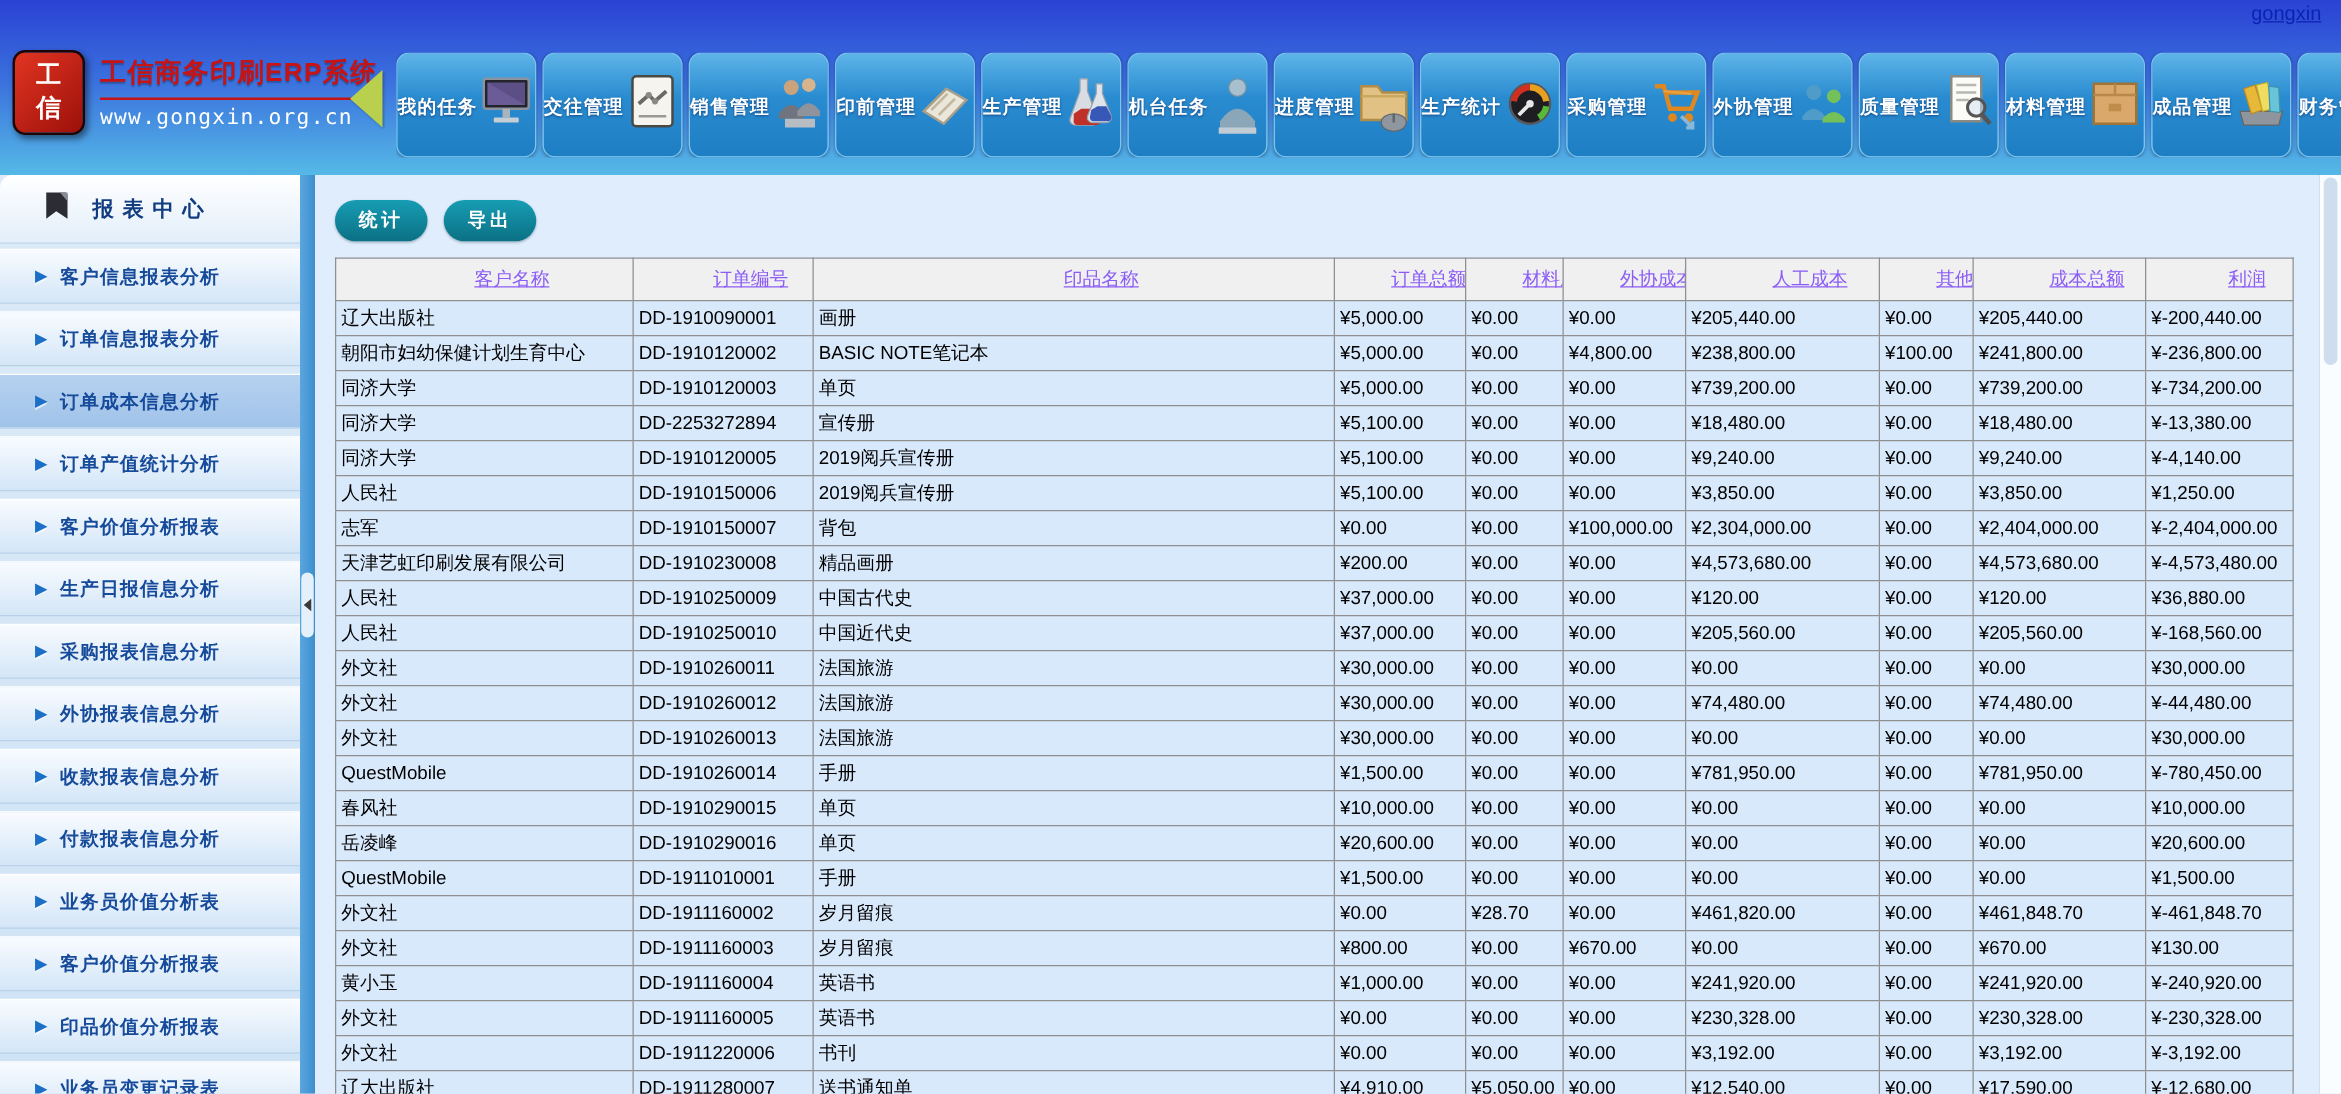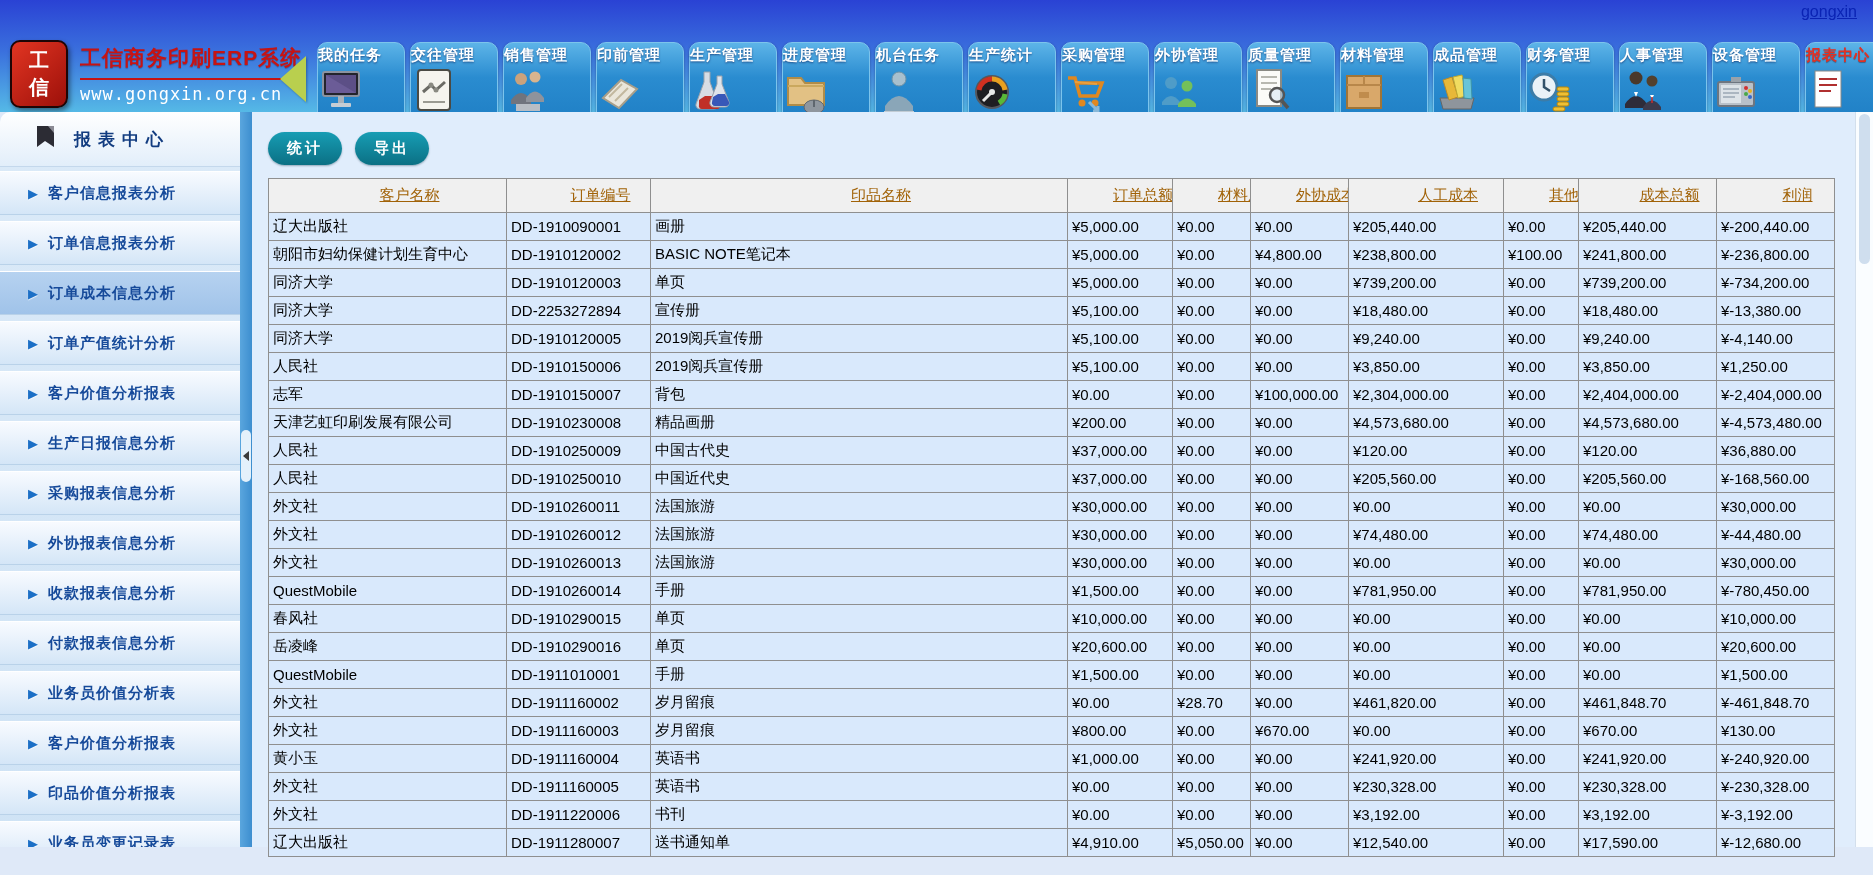--- a/index.html
+++ b/index.html
@@ -1,42 +1,42 @@
 <!DOCTYPE html>
 <html><head>
 <meta charset="utf-8">
 <style>
   html,body{margin:0;padding:0;}
   body{width:1873px;height:875px;overflow:hidden;background:#dfe9f8;
        font-family:"Liberation Sans","DejaVu Sans",sans-serif;}
   .page{position:relative;width:1873px;height:875px;overflow:hidden;}
 
   
-  .topbar{position:relative;height:112px;
+  .topbar{position:relative;height:140px;
     background:linear-gradient(180deg,#2a42d4 0%,#3a6fdd 45%,#55b9e6 100%);}
   .user-link{position:absolute;top:3px;right:16px;font-size:16px;color:#0a23b4;
     text-decoration:underline;cursor:pointer;}
   .logo{position:absolute;left:10px;top:40px;display:flex;align-items:center;gap:12px;}
   .logo-badge{width:54px;height:64px;border-radius:10px;border:2px solid #1e0505;
     background:linear-gradient(135deg,#e23522,#9c100a);box-shadow:2px 3px 5px rgba(0,0,0,.45);
     color:#fff;font-weight:bold;font-size:20px;line-height:1.35;text-align:center;
     display:flex;flex-direction:column;justify-content:center;}
   .logo-title{font-size:21px;font-weight:bold;color:#c71313;letter-spacing:1px;
     border-bottom:2px solid #c71313;padding-bottom:6px;text-shadow:0 1px 1px rgba(0,0,0,.25);}
   .logo-url{margin-top:4px;font-family:"DejaVu Sans Mono","Liberation Mono",monospace;
     font-size:17px;font-weight:normal;color:#ffffff;letter-spacing:1px;}
   .back-arrow{position:absolute;left:280px;top:56px;width:0;height:0;cursor:pointer;
     border-top:23px solid transparent;border-bottom:23px solid transparent;
     border-right:26px solid #b9cf4e;filter:drop-shadow(1px 1px 1px rgba(0,0,0,.3));}
   .nav-bar{position:absolute;left:317px;top:42px;right:0;height:84px;
     display:flex;gap:5px;overflow:hidden;}
   .nav-btn{flex:0 0 88px;height:84px;border-radius:10px;cursor:pointer;
     background:linear-gradient(180deg,#5db4e8 0%,#2a8cd0 42%,#1e7ec4 100%);
     border:1px solid #7cc4ec;box-shadow:0 1px 3px rgba(0,10,40,.35);
-    display:flex;flex-direction:column;padding-top:3px;box-sizing:border-box;}
+    display:flex;flex-direction:row;align-items:center;padding-top:3px;box-sizing:border-box;}
   .nav-label{font-size:15px;font-weight:bold;color:#fff;letter-spacing:1px;white-space:nowrap;
     text-shadow:0 1px 2px rgba(8,30,90,.65);}
   .nav-btn.active .nav-label{color:#e33022;text-shadow:0 1px 1px rgba(60,0,0,.4);}
   .nav-icon{margin-top:1px;height:58px;overflow:hidden;}
 
   
   .content{display:flex;height:735px;position:relative;}
   .sidebar{width:240px;flex:0 0 240px;background:linear-gradient(180deg,#dbeaf8,#cfe3f5);
     border-top-left-radius:10px;overflow:hidden;}
   .side-header{height:54px;background:linear-gradient(180deg,#ffffff,#e2eefa);
@@ -63,21 +63,21 @@
   .main{flex:1;position:relative;background:#e0edfc;padding:20px 0 0 16px;box-sizing:border-box;}
   .toolbar{display:flex;gap:13px;margin-bottom:13px;}
   .btn-teal{border:none;border-radius:17px;padding:7px 19px;cursor:pointer;
     background:linear-gradient(180deg,#179db4,#0b7084);color:#fff;
     font-family:inherit;font-size:15px;font-weight:bold;letter-spacing:3px;
     box-shadow:0 1px 2px rgba(0,40,60,.35);}
 
   table.grid{border-collapse:collapse;table-layout:fixed;width:1566px;font-size:15px;}
   table.grid th{background:#f0f0f0;border:1px solid #8f8f8f;height:31px;
     font-weight:normal;text-align:center;cursor:pointer;white-space:nowrap;overflow:hidden;}
-  .th-link{color:#a16207;text-decoration:underline;margin-left:44px;}
+  .th-link{color:#8b5cf6;text-decoration:underline;margin-left:44px;}
   table.grid td{background:#d9e9fc;border:1px solid #8f8f8f;height:27px;
     padding:0 2px 0 4px;color:#000;white-space:nowrap;overflow:hidden;}
 
   .scroll-strip{position:absolute;top:0;right:0;bottom:0;width:17px;
     background:#fafdff;border-left:1px solid #d3dfec;}
   .scroll-thumb{margin:2px auto 0;width:11px;height:150px;border-radius:6px;background:#cfdeee;}
 </style>
 </head>
 <body>
 
@@ -138,34 +138,34 @@
         <div class="nav-btn">
           <span class="nav-label">生产管理</span>
           <span class="nav-icon"><svg viewBox="0 0 46 52" width="46" height="52">
               <path d="M14 6 h6 v10 l8 22 a4 4 0 0 1 -4 5 h-14 a4 4 0 0 1 -4 -5 l8 -22 z" fill="#d8dde4" stroke="#9aa2ac"></path>
               <path d="M9 34 l6 -4 h9 l6 9 a3 3 0 0 1 -3 4 h-15 a3 3 0 0 1 -3 -4 z" fill="#c03028"></path>
               <path d="M27 10 h5 v8 l7 18 a4 4 0 0 1 -4 5 h-11 a4 4 0 0 1 -4 -5 l7 -18 z" fill="#dfe4ea" stroke="#9aa2ac"></path>
               <path d="M23 31 l5 -3 h7 l4 8 a3 3 0 0 1 -3 4 h-11 a3 3 0 0 1 -3 -4 z" fill="#3858b8"></path>
             </svg></span>
         </div>
         <div class="nav-btn">
+          <span class="nav-label">机台任务</span>
+          <span class="nav-icon"><svg viewBox="0 0 46 52" width="46" height="52">
+              <circle cx="23" cy="13" r="7" fill="#a8c0ce" stroke="#7193a6"></circle>
+              <path d="M9 40 q14 -20 28 0 l0 6 -28 0 z" fill="#8aa6b8"></path>
+              <rect x="8" y="45" width="30" height="5" fill="#c2ccd4"></rect>
+            </svg></span>
+        </div>
+        <div class="nav-btn">
           <span class="nav-label">进度管理</span>
           <span class="nav-icon"><svg viewBox="0 0 46 52" width="46" height="52">
               <path d="M5 12 h13 l4 5 h19 v22 h-36 z" fill="#e2c184" stroke="#b08c48" stroke-width="2"></path>
               <path d="M5 20 h36" stroke="#caa85e" stroke-width="2"></path>
               <ellipse cx="31" cy="41" rx="10" ry="7" fill="#8f969e" stroke="#5f666e"></ellipse>
               <path d="M31 34 v7" stroke="#5f666e" stroke-width="2"></path>
-            </svg></span>
-        </div>
-        <div class="nav-btn">
-          <span class="nav-label">机台任务</span>
-          <span class="nav-icon"><svg viewBox="0 0 46 52" width="46" height="52">
-              <circle cx="23" cy="13" r="7" fill="#a8c0ce" stroke="#7193a6"></circle>
-              <path d="M9 40 q14 -20 28 0 l0 6 -28 0 z" fill="#8aa6b8"></path>
-              <rect x="8" y="45" width="30" height="5" fill="#c2ccd4"></rect>
             </svg></span>
         </div>
         <div class="nav-btn">
           <span class="nav-label">生产统计</span>
           <span class="nav-icon"><svg viewBox="0 0 46 52" width="46" height="52">
               <circle cx="23" cy="26" r="16" fill="#1e1e22" stroke="#55585e" stroke-width="2"></circle>
               <path d="M10 24 a13 13 0 0 1 13 -11" fill="none" stroke="#d03020" stroke-width="5"></path>
               <path d="M23 13 a13 13 0 0 1 13 11" fill="none" stroke="#e8a020" stroke-width="5"></path>
               <path d="M36 28 a13 13 0 0 1 -6 9" fill="none" stroke="#58b838" stroke-width="5"></path>
               <line x1="23" y1="26" x2="14" y2="35" stroke="#e8e8e8" stroke-width="3"></line>

